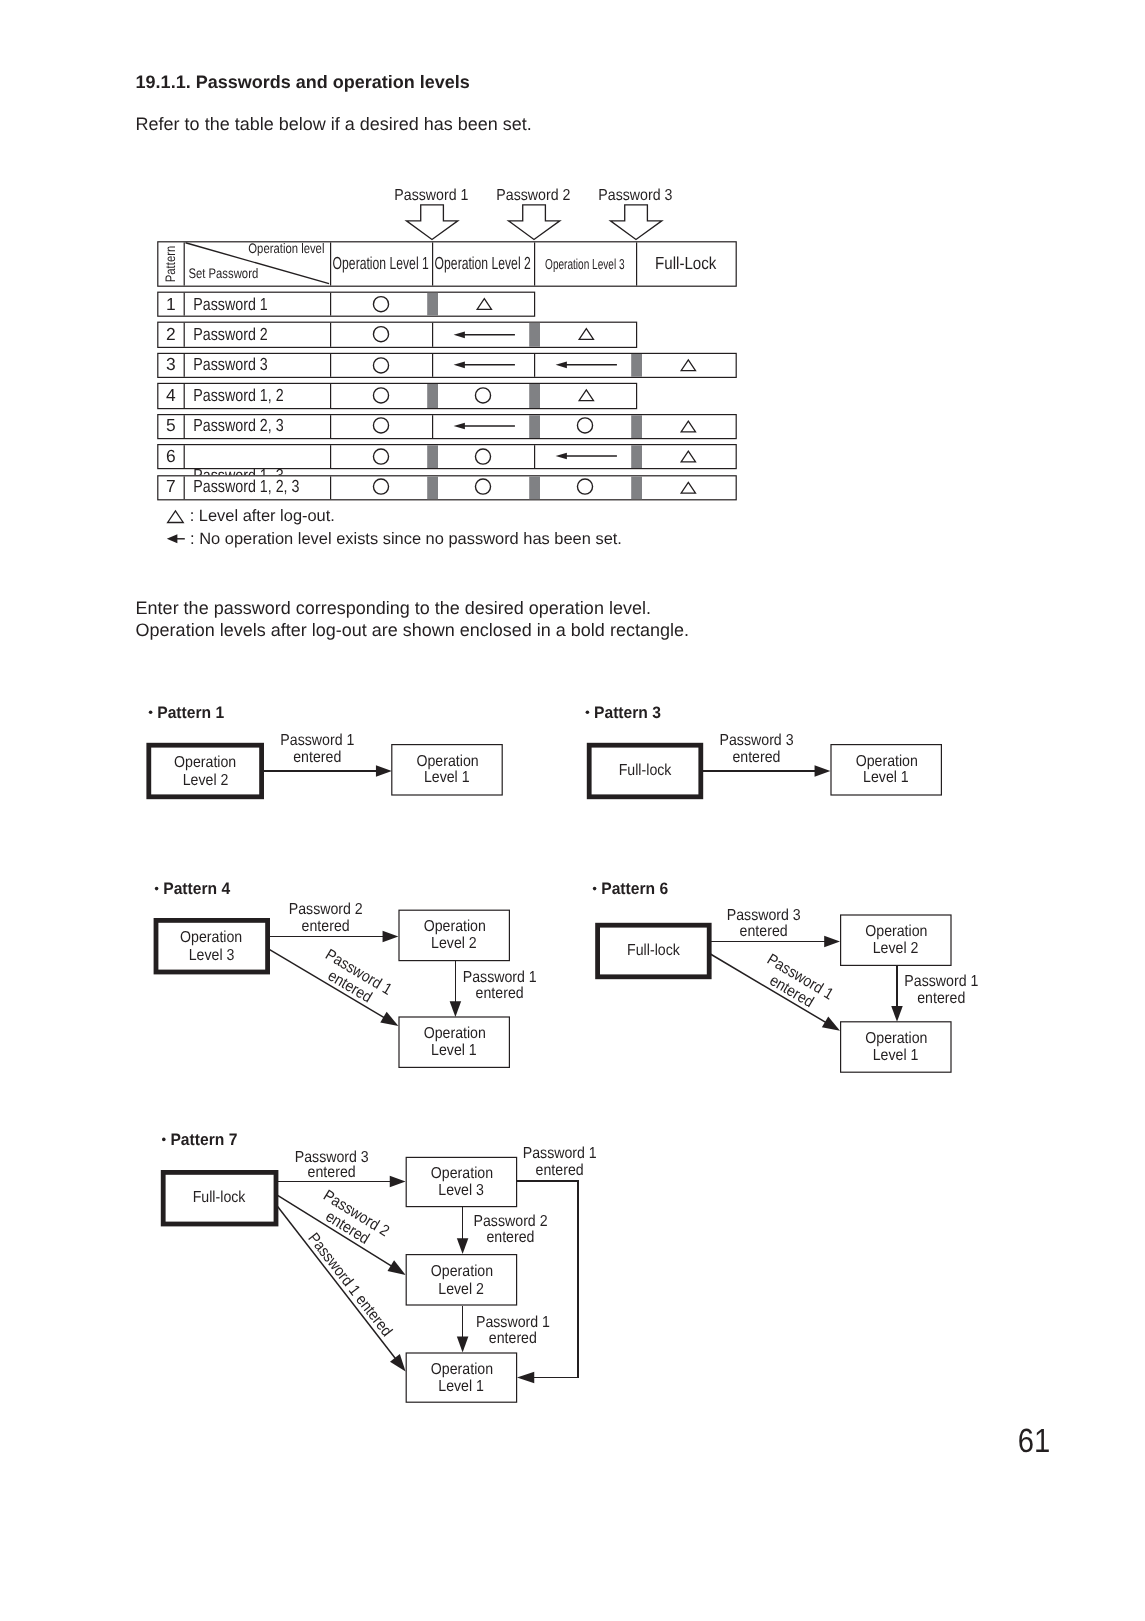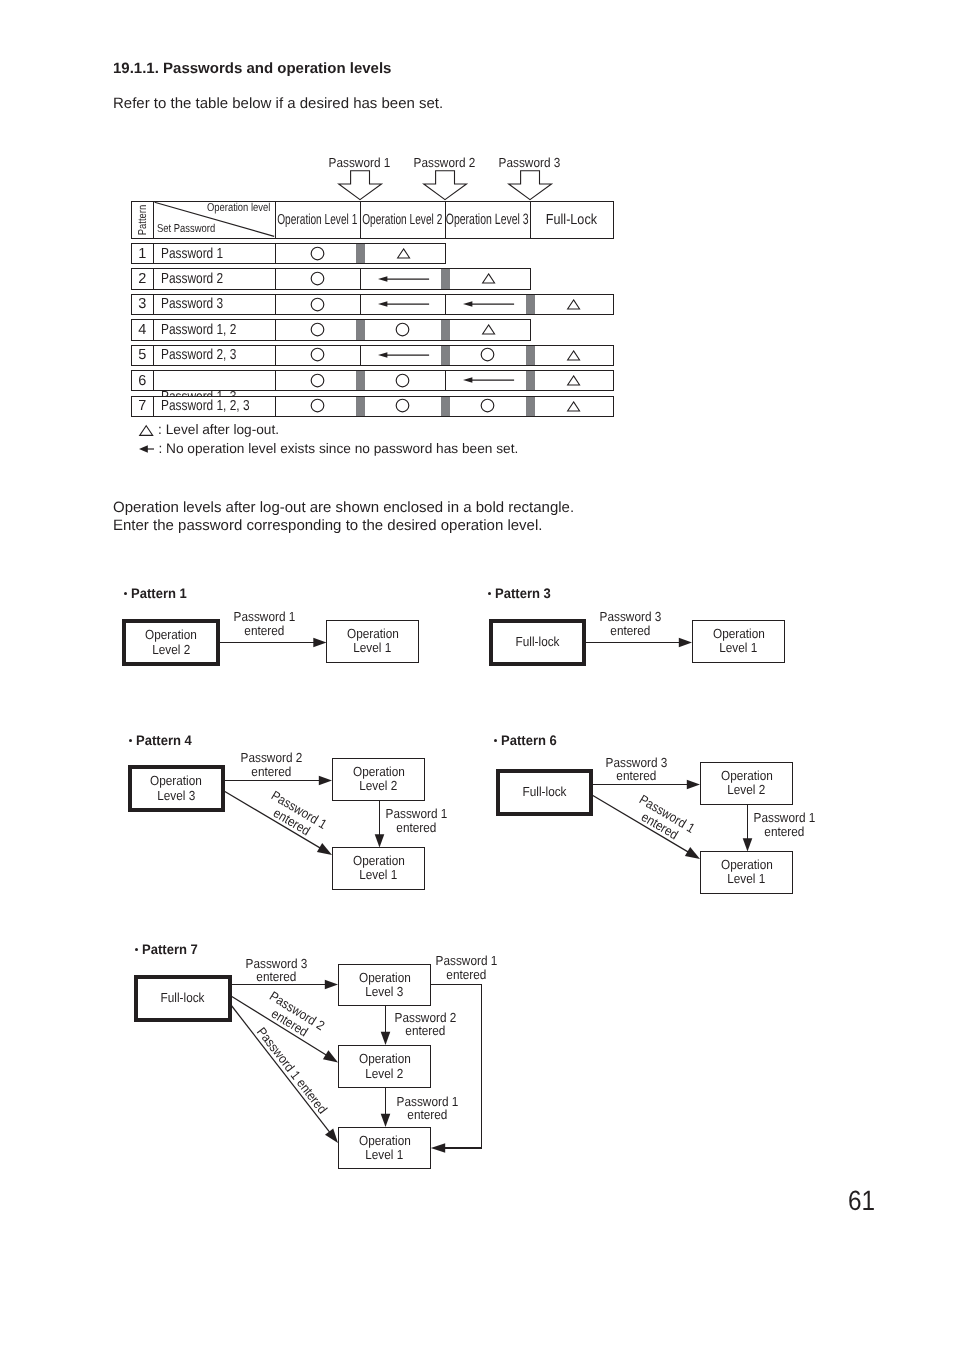--- a/index.html
+++ b/index.html
@@ -71,21 +71,21 @@
       </svg>
   <div class="abs nw" style="right:4px;top:0px;font-size:11.5px;"><span class="cond82-r">Operation level</span></div>
   <div class="abs nw" style="left:3px;bottom:2px;font-size:11.5px;"><span class="cond82-l">Set Password</span></div>
  </div>
  <div class="abs" style="left:143.6px;top:0;width:85.0px;height:100%;display:flex;align-items:center;justify-content:center;font-size:14.5px;">
       <span class="cond">Operation Level 1</span>
     </div>
  <div class="abs" style="left:228.6px;top:0;width:85.0px;height:100%;display:flex;align-items:center;justify-content:center;font-size:14.5px;">
       <span class="cond">Operation Level 2</span>
     </div>
- <div class="abs" style="left:313.6px;top:0;width:85.0px;height:100%;display:flex;align-items:center;justify-content:center;font-size:15px;">
+ <div class="abs" style="left:313.6px;top:0;width:85.0px;height:100%;display:flex;align-items:center;justify-content:center;font-size:12px;">
       <span class="cond">Operation Level 3</span>
     </div>
  <div class="abs" style="left:398.6px;top:0;width:83.5px;height:100%;display:flex;align-items:center;justify-content:center;font-size:14.5px;">
       <span class="cond87">Full-Lock</span>
     </div>
 </div>
 <div class="abs" style="left:130.5px;top:243.0px;width:315.0px;height:21.4px;border:1.4px solid #231f20;box-sizing:border-box;background:#fff;">
  <div class="abs" style="left:21.0px;top:0;width:1.2px;height:100%;background:#231f20;"></div>
  <div class="abs" style="left:143.0px;top:0;width:1.2px;height:100%;background:#231f20;"></div>
  <div class="abs" style="left:0;top:0;width:21.6px;height:100%;display:flex;align-items:center;justify-content:center;font-size:14.5px;">1</div>
@@ -238,22 +238,22 @@
 <svg class="abs" style="left:138.5px;top:424.5px;" width="14.4" height="11.2">
     <path d="M 7.2 0.8 L 13.7 10.4 L 0.7 10.4 Z" fill="none" stroke="#231f20" stroke-width="1.1" stroke-linejoin="miter"></path>
   </svg>
 <div class="abs nw" style="left:158.1px;top:421.5px;font-size:13.7px;">: Level after log-out.</div>
 <svg class="abs" style="left:138.5px;top:443.5px;" width="15" height="10">
     <line x1="7" y1="5" x2="15" y2="5" stroke="#231f20" stroke-width="1.2"></line>
     <path d="M 0 5 L 8.8 1.3 L 8.8 8.7 Z" fill="#231f20"></path>
   </svg>
 <div class="abs nw" style="left:158.4px;top:440.5px;font-size:13.7px;text-align:center;">: No operation level exists since no password has been set.</div>
 <div class="abs para" id="mid-para">
+ <div class="nw">Enter the password corresponding to the desired operation level.</div>
  <div class="nw">Operation levels after log-out are shown enclosed in a bold rectangle.</div>
- <div class="nw">Enter the password corresponding to the desired operation level.</div>
 </div>
 <div class="abs nw pat-title" style="left:123.5px;top:586.1px;"><span class="bullet"></span><span class="ptxt">Pattern 1</span></div>
 <div class="abs boxlabel bold-box" style="left:121.8px;top:619.2px;width:98.2px;height:46.8px;">
     <span class="nw">Operation</span>
     <span class="nw">Level 2</span>
   </div>
 <div class="abs boxlabel thin-box" style="left:326.0px;top:620.0px;width:93.0px;height:42.5px;">
     <span class="nw">Operation</span>
     <span class="nw">Level 1</span>
   </div>

